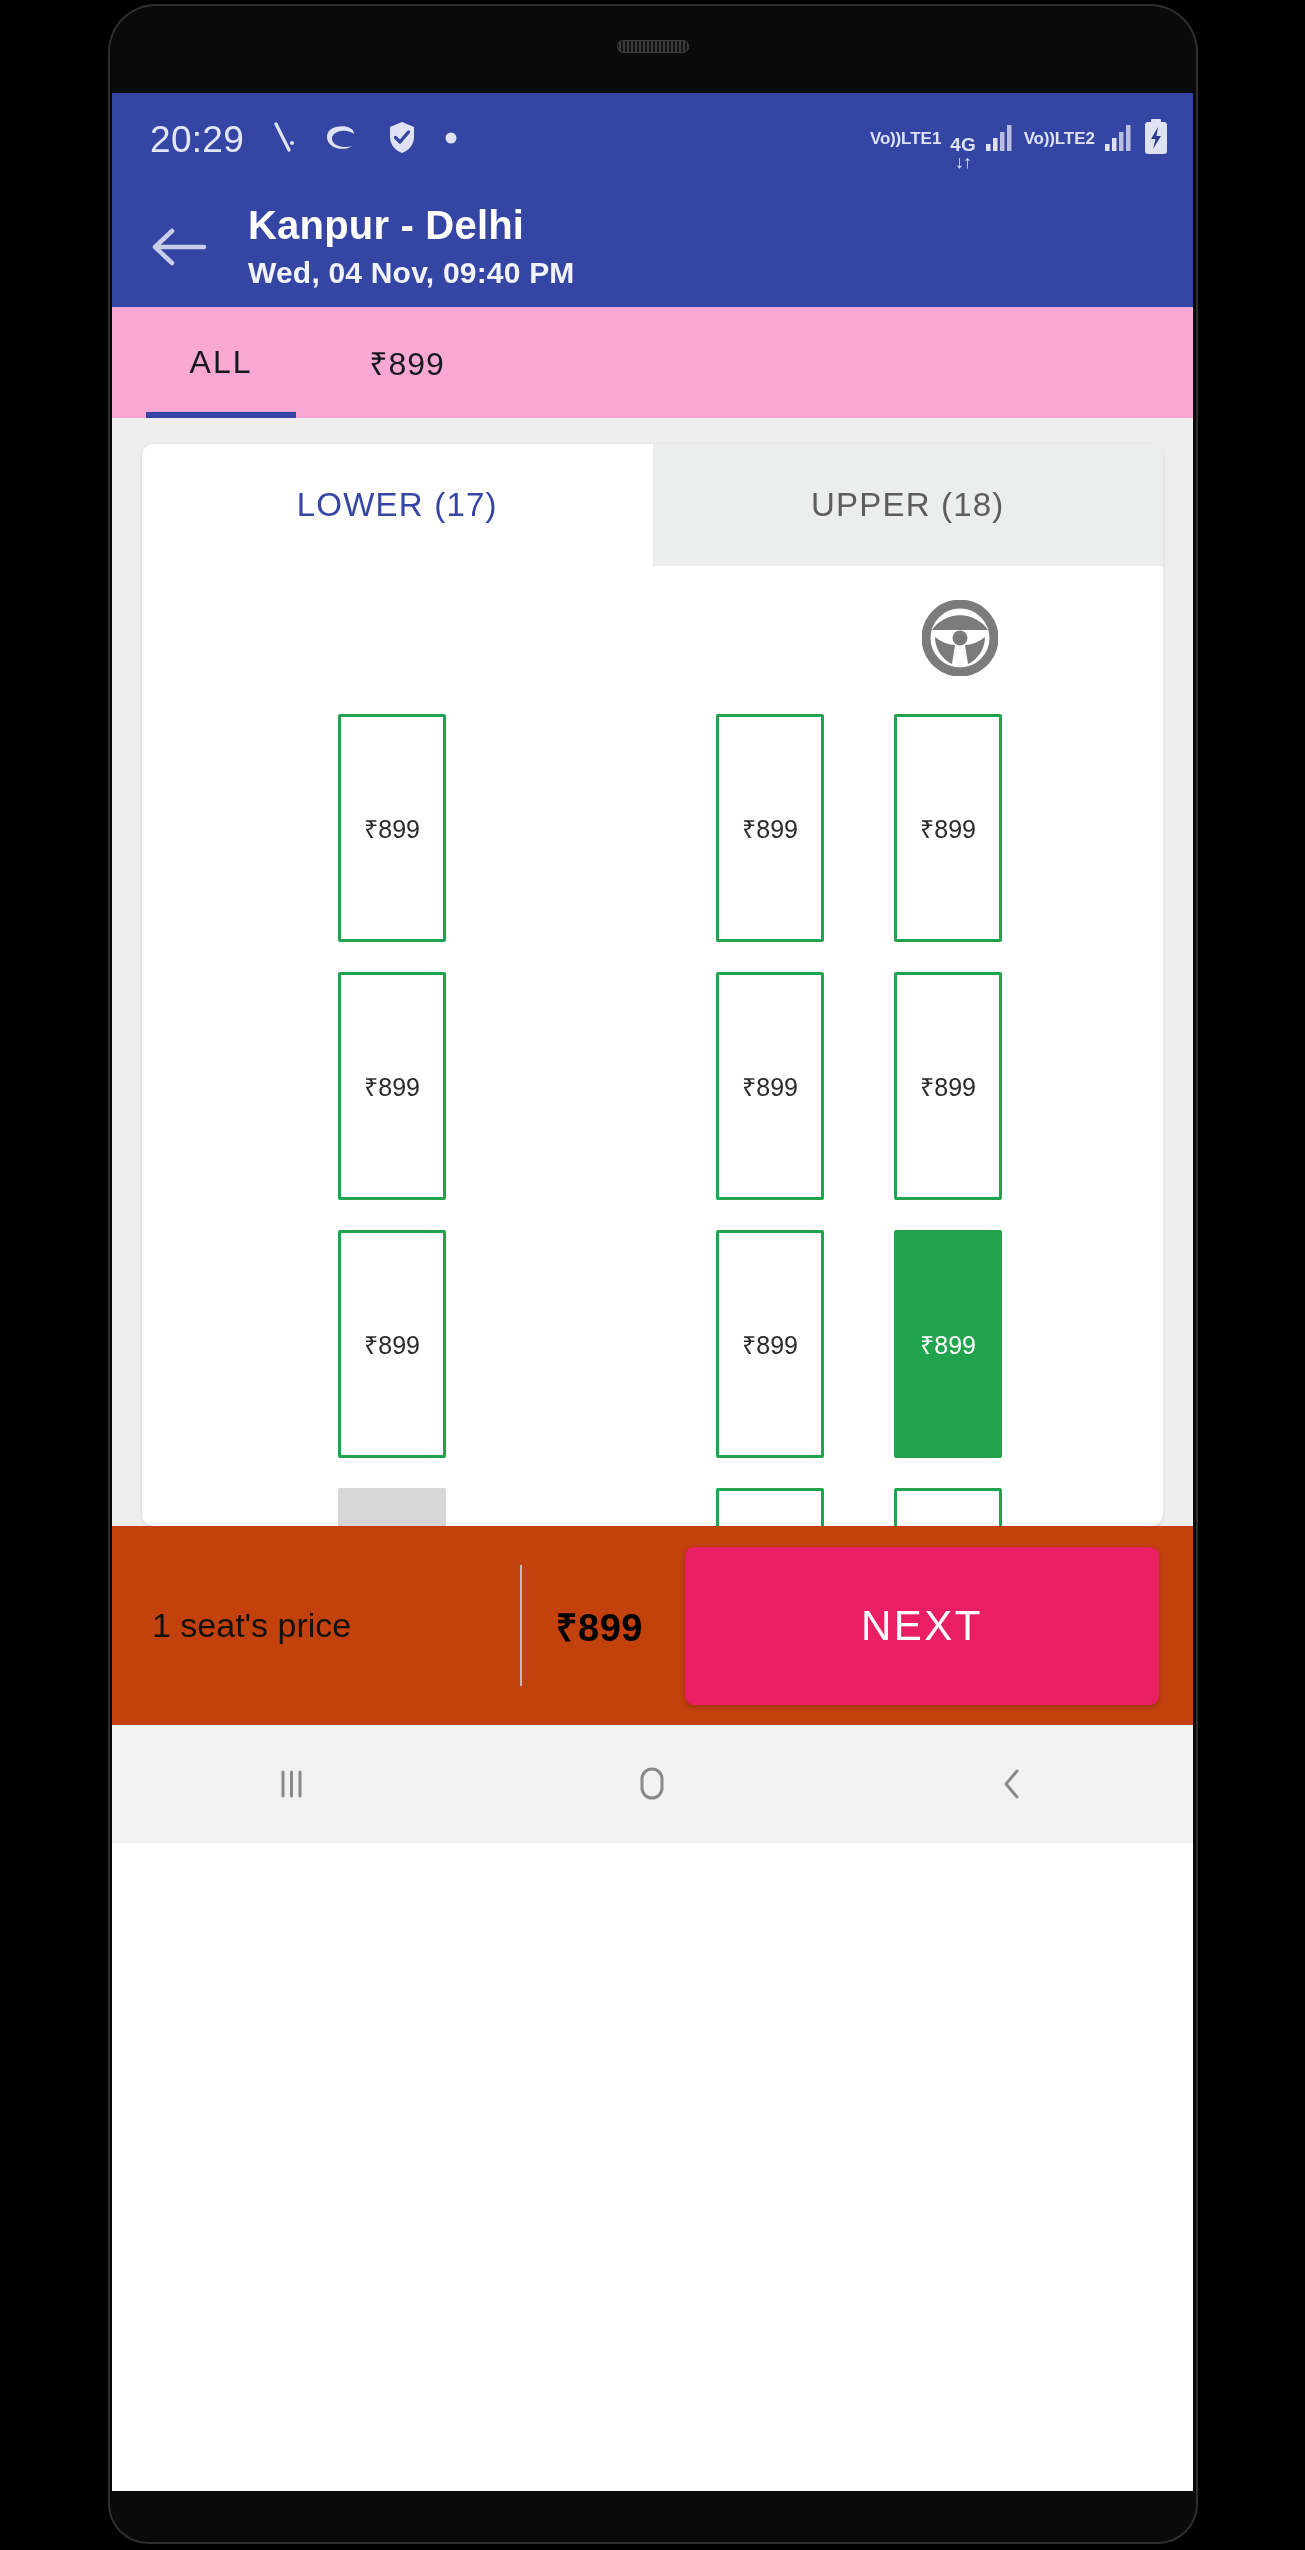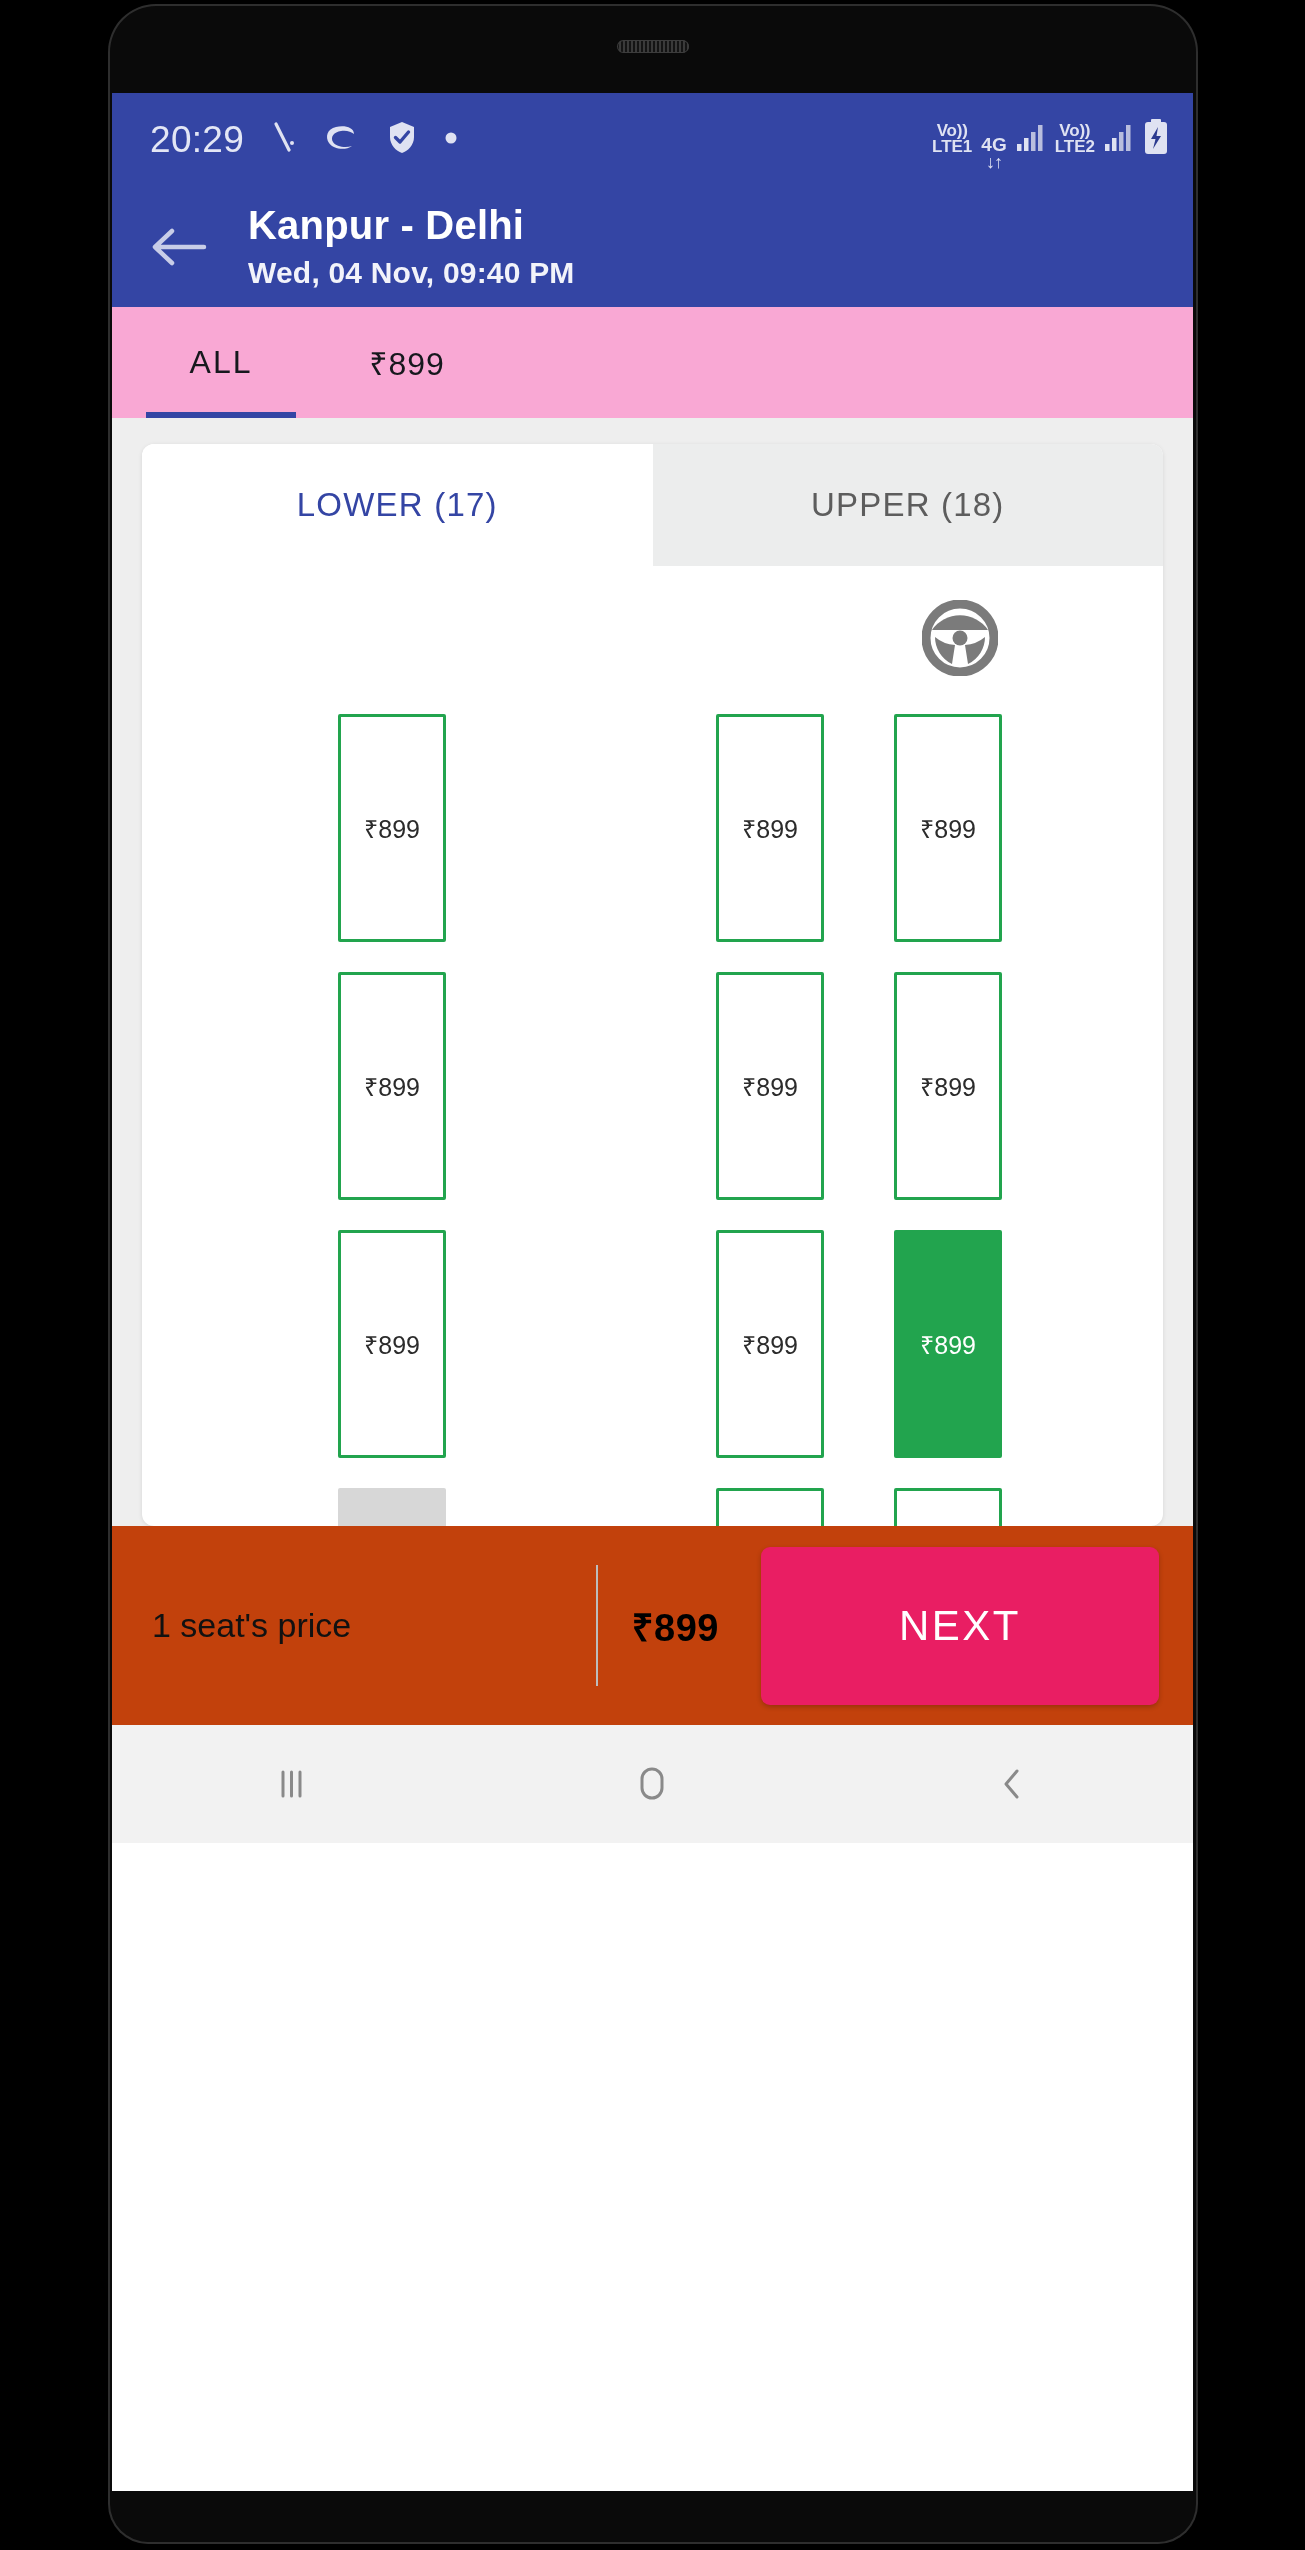--- a/index.html
+++ b/index.html
@@ -60,21 +60,21 @@
   #status-left { display: flex; align-items: center; gap: 28px; flex: 0 0 auto; }
   #status-clock {
     font-size: 37px;
     letter-spacing: 0.3px;
     color: #e3e6f5;
   }
   .status-mini-icon { display: block; }
   #status-spacer { flex: 1 1 auto; }
   #status-right { display: flex; align-items: center; gap: 9px; flex: 0 0 auto; }
   .volte-block {
-    display: flex; flex-direction: column; align-items: center;
+    display: flex; flex-direction: row; align-items: center;
     line-height: 0.97; font-size: 17px; font-weight: 700; color: #dfe2f2;
   }
   .volte-block .volte-top { letter-spacing: -0.2px; }
   .net-block {
     display: flex; flex-direction: column; align-items: center;
     line-height: 0.95; font-size: 19px; font-weight: 700; color: #dfe2f2; margin-top: 29px;
   }
   .net-arrows { font-size: 18px; letter-spacing: -1px; }
 
   
@@ -234,21 +234,21 @@
   #total-price {
     font-size: 38px;
     font-weight: 700;
     color: #000000;
     flex: 0 0 auto;
     margin-right: 42px;
     letter-spacing: 0.5px;
   }
   #next-button {
     flex: 0 0 auto;
-    width: 398px;
+    width: 474px;
     height: 158px;
     background: #e91e63;
     border: none;
     border-radius: 9px;
     color: #ffffff;
     font-size: 42px;
     font-family: "Liberation Sans", sans-serif;
     letter-spacing: 2.5px;
     display: flex; align-items: center; justify-content: center;
     box-shadow: 0 2px 5px rgba(0,0,0,0.22);

